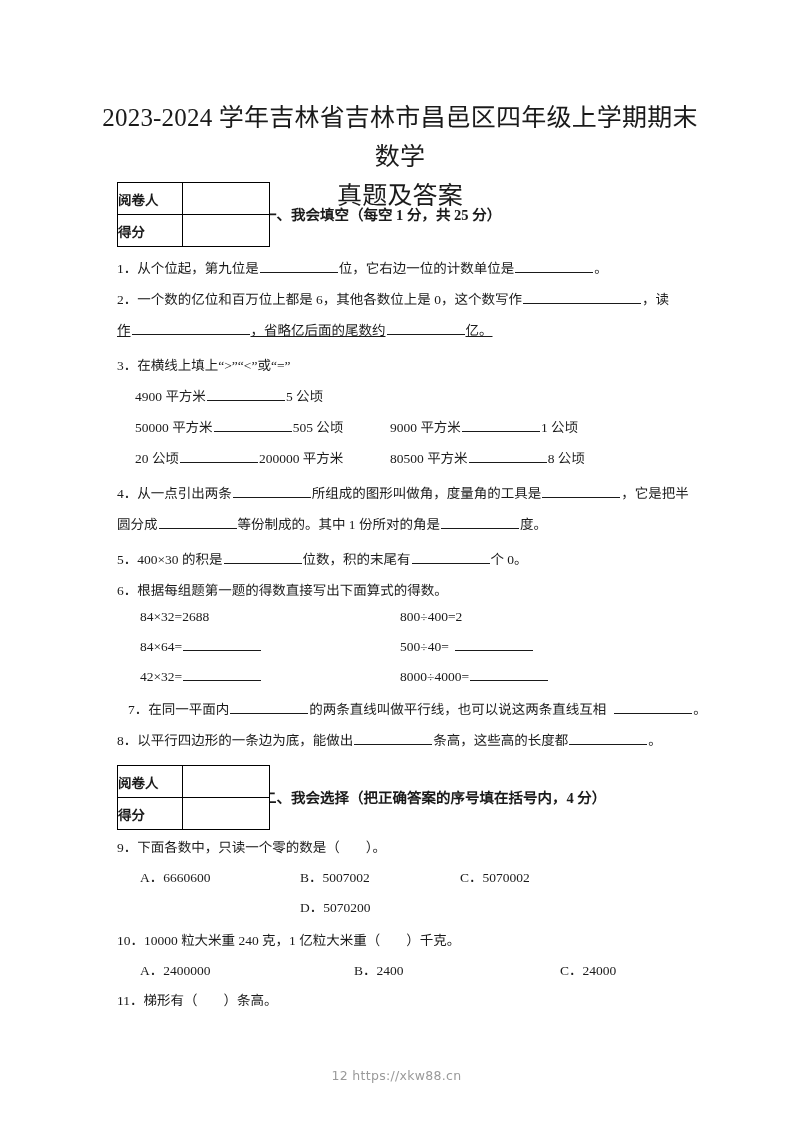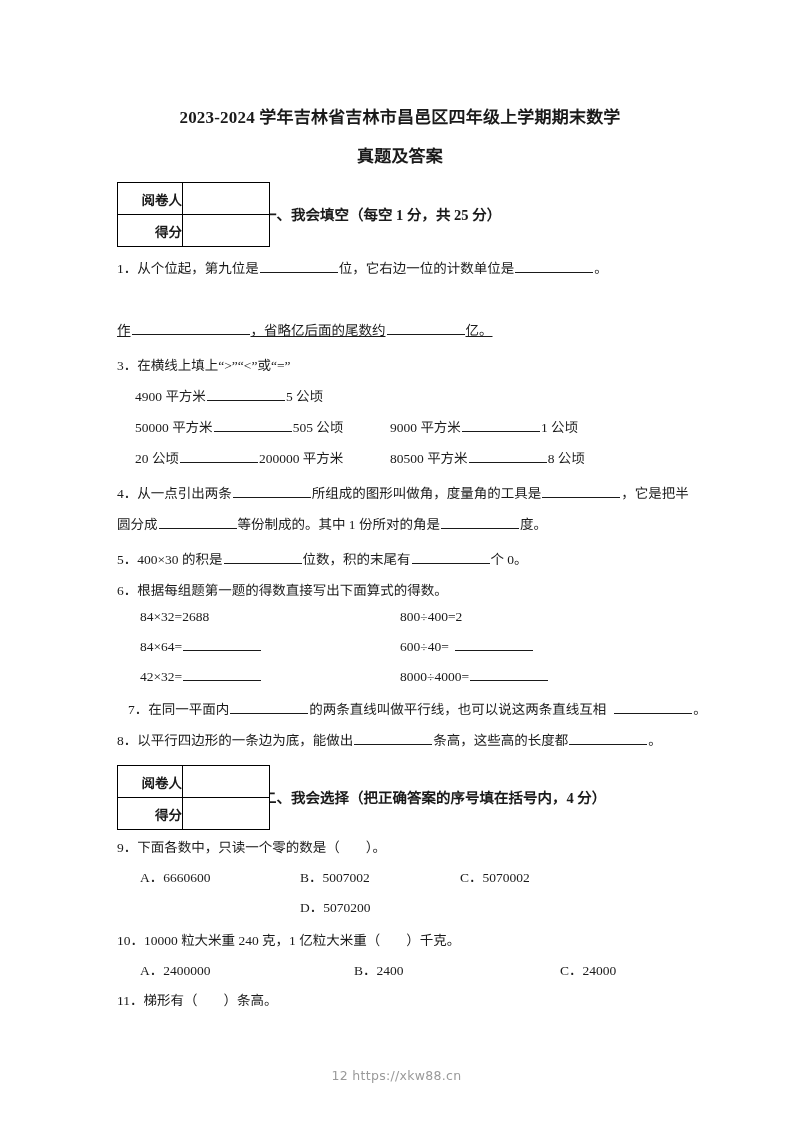--- a/index.html
+++ b/index.html
@@ -21,41 +21,41 @@
     overflow: hidden;
   }
 
   
   .doc-title {
     position: absolute;
     left: 90px;
     top: 98px;
     width: 620px;
     text-align: center;
-    font-size: 17px;
-    font-weight: bold;
+    font-size: 25px;
+    font-weight: normal;
     line-height: 39px;
     letter-spacing: 0.2px;
   }
   .doc-title .line2 { display: block; }
 
   
   .score-table {
     position: absolute;
     border-collapse: collapse;
     table-layout: fixed;
     z-index: 3;
     background: #ffffff;
   }
   .score-table td {
     border: 1px solid #000000;
     height: 31px;
     font-size: 13.5px;
     font-weight: bold;
-    text-align: right;
+    text-align: left;
     vertical-align: middle;
     font-family: "Liberation Serif", "DejaVu Serif", serif;
     padding: 0;
   }
   .score-table td.label { width: 64px; }
   .score-table td.blank { width: 86px; }
 
   #score-table-1 { left: 117px; top: 182px; }
   #score-table-2 { left: 117px; top: 765px; }
 
@@ -144,20 +144,23 @@
     </tr>
   </tbody>
     </table>
 
   <div class="section-header" id="section-header-1">一、我会填空（每空 1 分，共 25 分）</div>
 
   <div class="q" style="left:117px; top:253px;">
     <span class="num">1．</span><span>从个位起，第九位是</span><span class="ul ul-m"></span><span>位，它右边一位的计数单位是</span><span class="ul ul-m"></span><span>。</span>
   </div>
 
+  <div class="q" style="left:117px; top:284px;">
+    <span class="num">2．</span><span>一个数的亿位和百万位上都是 6，其他各数位上是 0，这个数写作</span><span class="ul ul-xl"></span><span>，读</span>
+  </div>
   <div class="q" style="left:117px; top:315px;text-decoration:underline;">
     <span>作</span><span class="ul ul-xl"></span><span>，省略亿后面的尾数约</span><span class="ul ul-m"></span><span>亿。</span>
   </div>
 
   <div class="q" style="left:117px; top:350px;">
     <span class="num">3．</span><span>在横线上填上“&gt;”“&lt;”或“=”</span>
   </div>
 
   <div class="q-body sub-left" style="top:381px;">
     <span>4900 平方米</span><span class="ul ul-m"></span><span>5 公顷</span>
@@ -196,21 +199,21 @@
     <span>84×32=2688</span>
   </div>
   <div class="q-body" style="left:400px; top:601px;">
     <span>800÷400=2</span>
   </div>
 
   <div class="q-body" style="left:140px; top:631px;">
     <span>84×64=</span><span class="ul ul-m"></span>
   </div>
   <div class="q-body" style="left:400px; top:631px;">
-    <span>600÷40=</span><span class="ul ul-m" style="margin-left:6px;"></span>
+    <span>500÷40=</span><span class="ul ul-m" style="margin-left:6px;"></span>
   </div>
 
   <div class="q-body" style="left:140px; top:661px;">
     <span>42×32=</span><span class="ul ul-m"></span>
   </div>
   <div class="q-body" style="left:400px; top:661px;">
     <span>8000÷4000=</span><span class="ul ul-m"></span>
   </div>
 
   <div class="q" style="left:128px; top:694px;">

